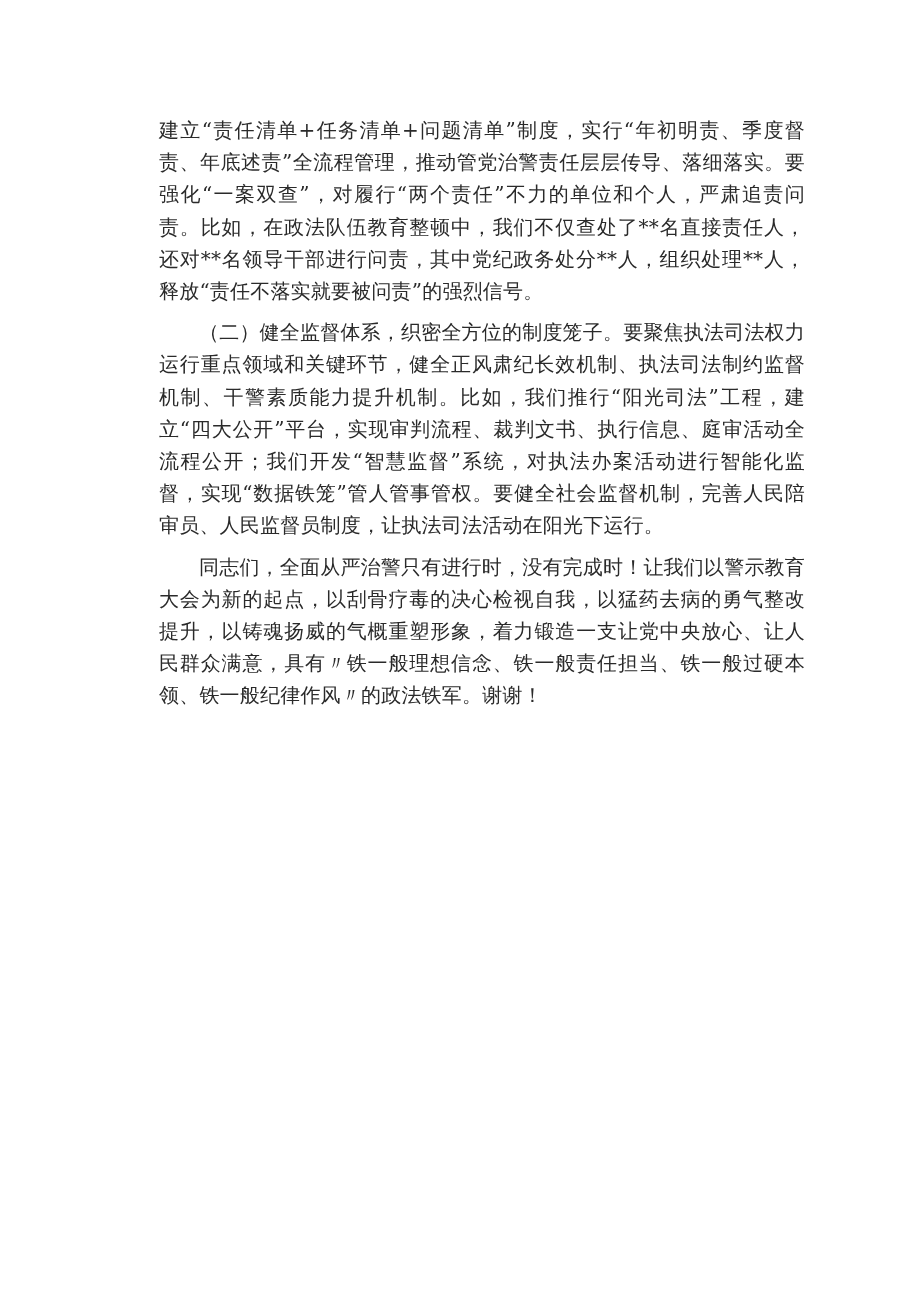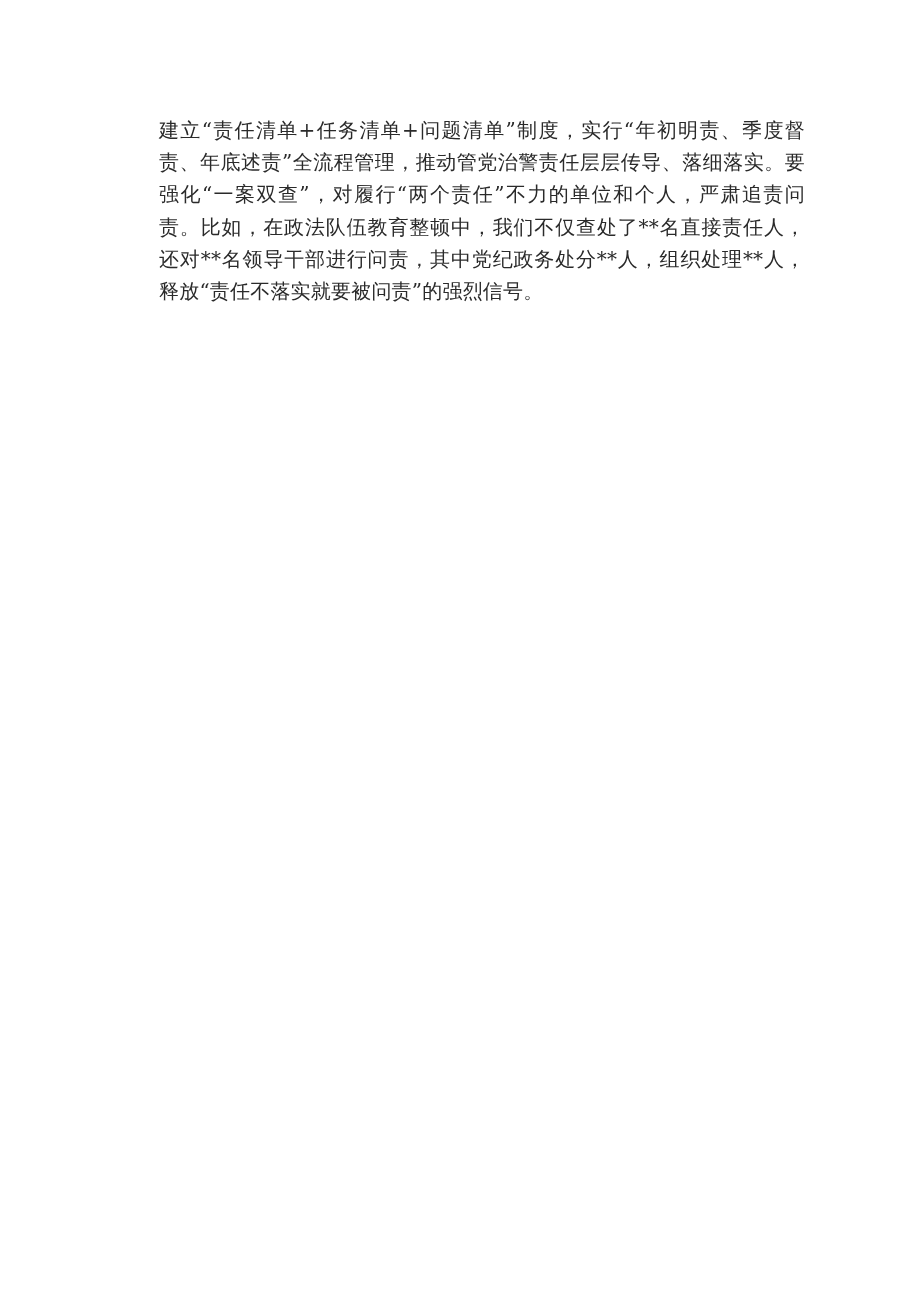--- a/index.html
+++ b/index.html
@@ -22,13 +22,15 @@
     word-break: break-all;
     letter-spacing: 0.2px;
   }
   .indent { text-indent: 2em; }
 </style>
 </head>
 <body>
 
 <div class="page">
   <p class="para">建立“责任清单+任务清单+问题清单”制度，实行“年初明责、季度督责、年底述责”全流程管理，推动管党治警责任层层传导、落细落实。要强化“一案双查”，对履行“两个责任”不力的单位和个人，严肃追责问责。比如，在政法队伍教育整顿中，我们不仅查处了**名直接责任人，还对**名领导干部进行问责，其中党纪政务处分**人，组织处理**人，释放“责任不落实就要被问责”的强烈信号。</p>
+  <p class="para indent">（二）健全监督体系，织密全方位的制度笼子。要聚焦执法司法权力运行重点领域和关键环节，健全正风肃纪长效机制、执法司法制约监督机制、干警素质能力提升机制。比如，我们推行“阳光司法”工程，建立“四大公开”平台，实现审判流程、裁判文书、执行信息、庭审活动全流程公开；我们开发“智慧监督”系统，对执法办案活动进行智能化监督，实现“数据铁笼”管人管事管权。要健全社会监督机制，完善人民陪审员、人民监督员制度，让执法司法活动在阳光下运行。</p>
+  <p class="para indent">同志们，全面从严治警只有进行时，没有完成时！让我们以警示教育大会为新的起点，以刮骨疗毒的决心检视自我，以猛药去病的勇气整改提升，以铸魂扬威的气概重塑形象，着力锻造一支让党中央放心、让人民群众满意，具有〃铁一般理想信念、铁一般责任担当、铁一般过硬本领、铁一般纪律作风〃的政法铁军。谢谢！</p>
 </div>
 
 </body></html>

